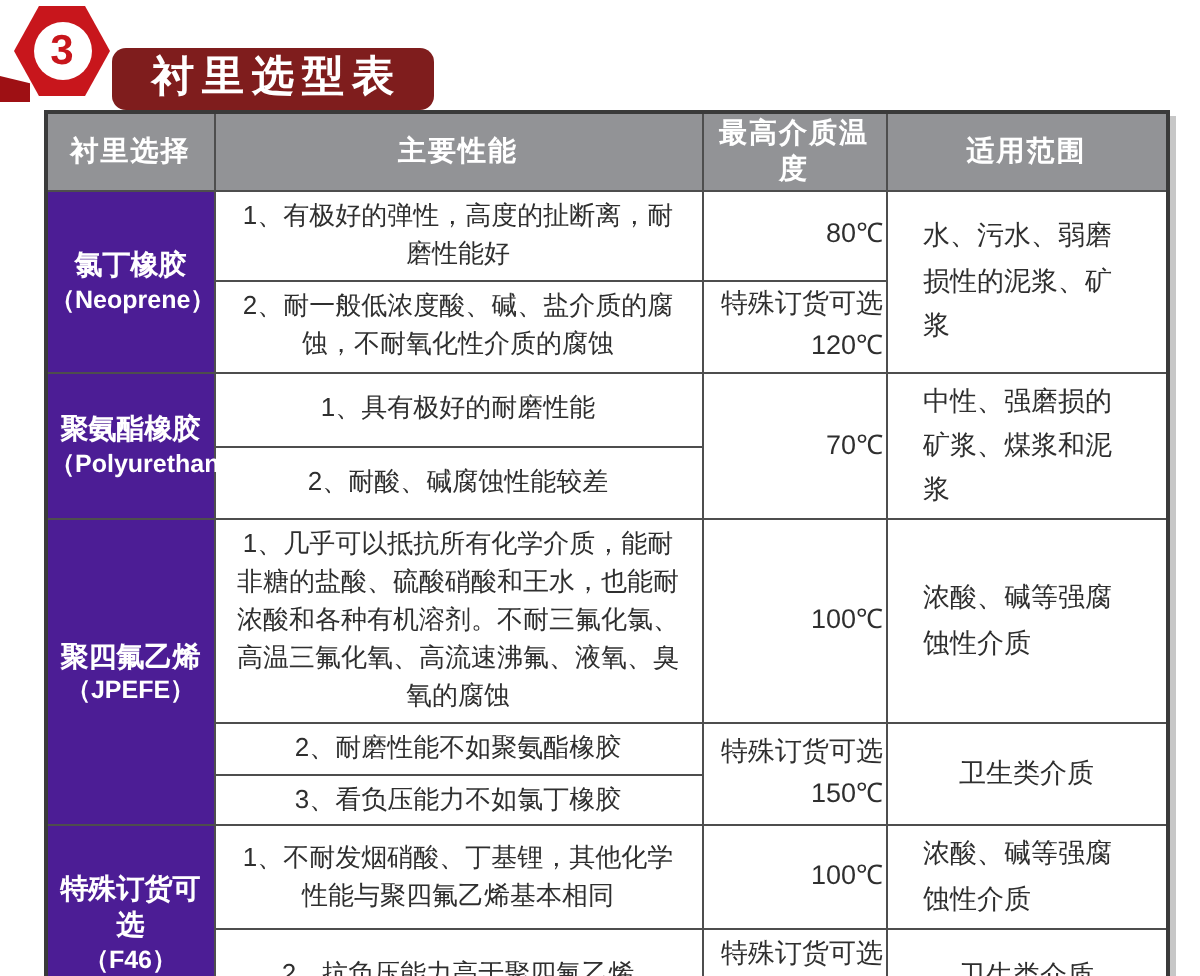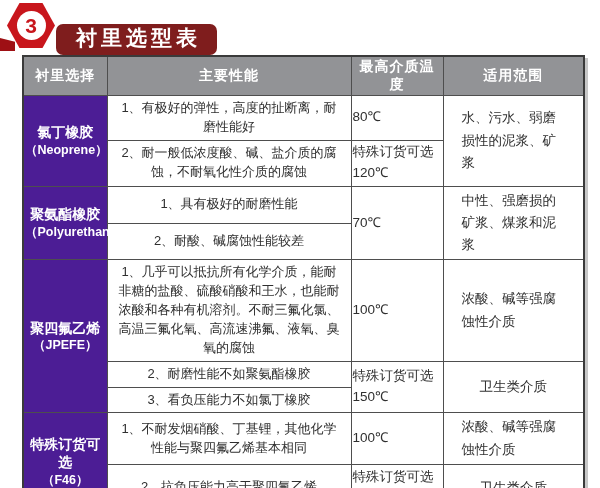--- a/index.html
+++ b/index.html
@@ -50,21 +50,21 @@
     background:#4c1d95; color:#ffffff; text-align:center;
     font-weight:bold; vertical-align:middle; line-height:1.35;
   }
   td.lining .cn { font-size:14px; }
   td.lining .en { font-size:12.5px; }
   td.perf {
     font-size:13px; color:#2f2f2f; padding:3px 8px; line-height:1.45;
     text-align:center; vertical-align:middle;
   }
   td.temp {
-    font-size:13.5px; color:#2f2f2f; text-align:left; vertical-align:middle;
+    font-size:13.5px; color:#2f2f2f; text-align:right; vertical-align:middle;
     white-space:pre-line; line-height:1.55;
   }
   td.range {
     font-size:13.5px; color:#2f2f2f; text-align:center; vertical-align:middle;
     padding:3px 18px; line-height:1.65;
   }
   td.range span { display:inline-block; text-align:left; }
 </style>
 </head>
 <body>

